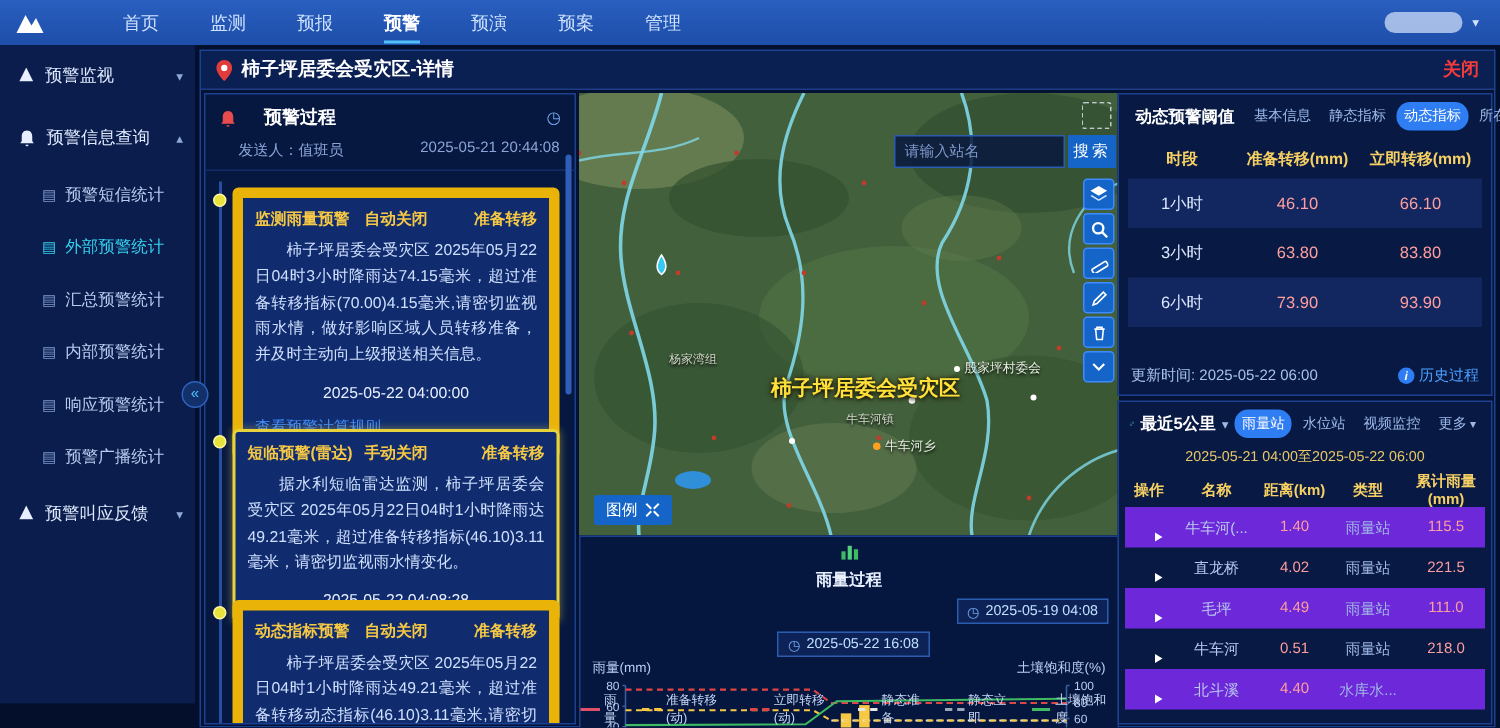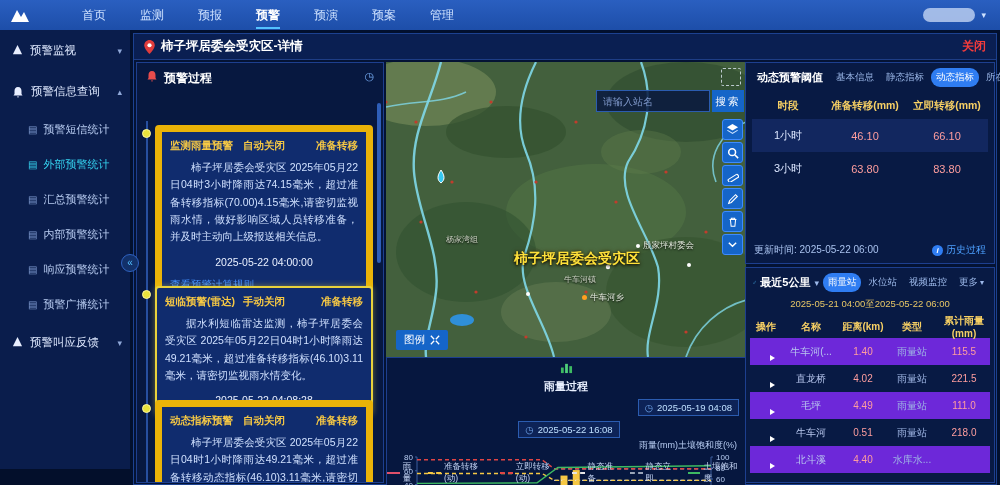--- a/index.html
+++ b/index.html
@@ -35,21 +35,21 @@
   .detail { position:absolute; left:130px; top:30px; right:0; bottom:0; background:#02102e; }
   .detail-frame { position:absolute; left:3px; top:3px; right:3px; bottom:0; border:1px solid #1c4190; background:#041334; }
   .detail-header { position:absolute; left:0; top:0; right:0; height:26px; background:#0a1f52;
     border-bottom:1px solid #1e3d85; display:flex; align-items:center; padding:0 10px; }
   .detail-title { color:#fff; font-weight:bold; font-size:12.5px; margin-left:6px; }
   .close-btn { margin-left:auto; color:#f23c3c; font-size:12px; font-weight:bold; cursor:pointer; }
 
   
   .wpanel { position:absolute; left:2px; top:28px; width:248px; bottom:1px; background:#071840;
     border:1px solid #1d3f8f; overflow:hidden; }
-  .wp-head { display:flex; align-items:flex-start; gap:6px; padding:7px 9px 4px 9px; }
+  .wp-head { display:flex; align-items:center; gap:18px; padding:7px 9px 4px 9px; }
   .wp-title { color:#fff; font-weight:bold; font-size:12px; }
   .wp-clock { margin-left:auto; color:#6fa3e8; font-size:11px; }
   .wp-sender { display:flex; padding:2px 10px 6px 22px; color:#8ca6da; font-size:10px; border-bottom:1px solid #132c66; }
   .wp-sender .t { margin-left:auto; }
   .timeline { position:absolute; left:9px; top:58px; bottom:0; width:2px; background:#274f9f; }
   .tl-dot { position:absolute; left:5px; width:9px; height:9px; border-radius:50%; background:#e8e23c; border:1px solid #fff8a0; z-index:3; }
   .wcard { position:absolute; left:18px; width:218px; background:#102c6e; border:7px solid #eab308; border-radius:4px; padding:7px 8px; }
   .wcard.hl { border:2px solid #e8d23c; box-shadow:0 0 6px rgba(232,210,60,.45); }
   .wc-head { display:flex; align-items:center; font-size:10.5px; font-weight:bold; color:#f6c844; margin-bottom:6px; }
   .wc-type { color:#f6c844; }
@@ -82,21 +82,21 @@
 
   
   .cpanel { position:absolute; left:252px; top:323px; width:360px; height:131px; background:#06173f;
     border:1px solid #1d3f8f; }
   .cp-head { display:flex; align-items:center; gap:5px; padding:4px 6px 0 6px;flex-direction:column; }
   .cp-title { color:#e8f0ff; font-weight:bold; font-size:11px; }
   .picker { display:flex; align-items:center; gap:4px; height:17px; border:1px solid #2b5cb0; background:#0d2357;
     color:#bfe0ff; font-size:9.5px; padding:0 6px; cursor:pointer; }
   .picker:first-of-type { margin-left:auto; }
   .picker + .picker { margin-left:6px; }
-  .axis-titles { display:flex; justify-content:flex-end; padding:1px 8px 0 8px; color:#b8cdf2; font-size:9px; }
+  .axis-titles { display:flex; justify-content:space-between; padding:1px 8px 0 8px; color:#b8cdf2; font-size:9px; }
   #chart-legend { position:absolute; left:0; right:0; bottom:2px; display:flex; justify-content:center; gap:9px; }
   .lg-item { display:flex; align-items:center; gap:3px; color:#c6d6f5; font-size:8.5px; }
   .lg-mark { width:13px; height:0; border-top-width:2px; }
 
   
   .rpanel { position:absolute; right:1px; width:250px; background:#081a44; border:1px solid #1d3f8f; }
   .rp1 { top:28px; height:202px; }
   .rp2 { top:233px; bottom:1px; }
   .rp-head { display:flex; align-items:center; gap:4px; padding:5px 5px 4px 7px; }
   .rp-title { color:#fff; font-weight:bold; font-size:11px; white-space:nowrap; }
@@ -213,20 +213,24 @@
         <span class="close-btn">关闭</span>
       </div>
 
       <section class="wpanel">
         <div class="wp-head">
           <svg width="12" height="12" viewBox="0 0 12 12">
               <path d="M6 1 C3.5 1 2.5 3 2.5 5 L2.5 8 L1.5 9.5 L10.5 9.5 L9.5 8 L9.5 5 C9.5 3 8.5 1 6 1 Z M5 10.5 a1 1 0 0 0 2 0 Z" fill="#e84c4c"></path>
             </svg>
           <span class="wp-title">预警过程</span>
           <span class="wp-clock">◷</span>
+        </div>
+        <div class="wp-sender">
+          <span>发送人：值班员</span>
+          <span class="t">2025-05-21 20:44:08</span>
         </div>
         <div class="timeline"></div>
         <span class="tl-dot" style="top:66px"></span>
         <span class="tl-dot" style="top:227px"></span>
         <span class="tl-dot" style="top:341px"></span>
 
         <div class="wcard" style="top:62px">
           <div class="wc-head" style="position:relative">
             <span class="wc-type">监测雨量预警</span>
             <span class="wc-mode">自动关闭</span>
@@ -478,20 +482,25 @@
           <div class="thr-row odd">
             <span>1小时</span>
             <span class="num">46.10</span>
             <span class="num">66.10</span>
           </div>
           <div class="thr-row">
             <span>3小时</span>
             <span class="num">63.80</span>
             <span class="num">83.80</span>
           </div>
+          <div class="thr-row odd">
+            <span>6小时</span>
+            <span class="num">73.90</span>
+            <span class="num">93.90</span>
+          </div>
         </div>
         <div class="rp-foot">
           <span>更新时间: 2025-05-22 06:00</span>
           <span class="hist-link">
             <span class="info-i">i</span>
             <span>历史过程</span>
           </span>
         </div>
       </section>
 

